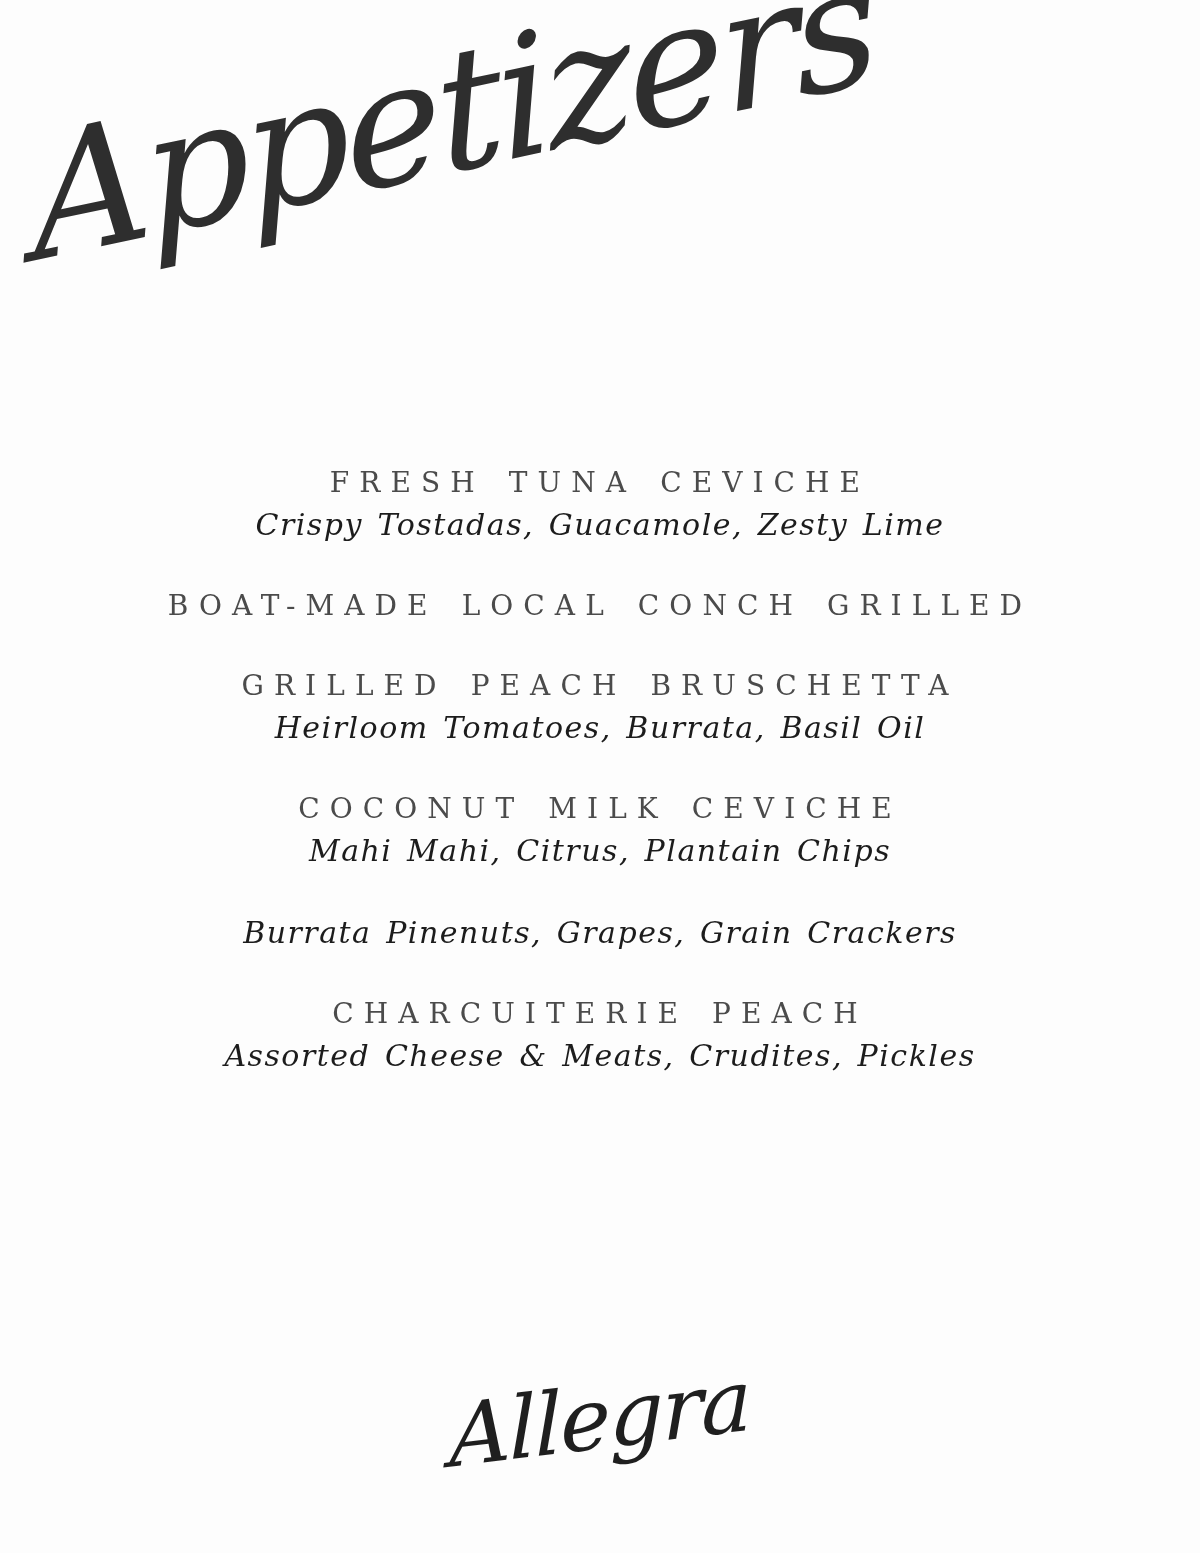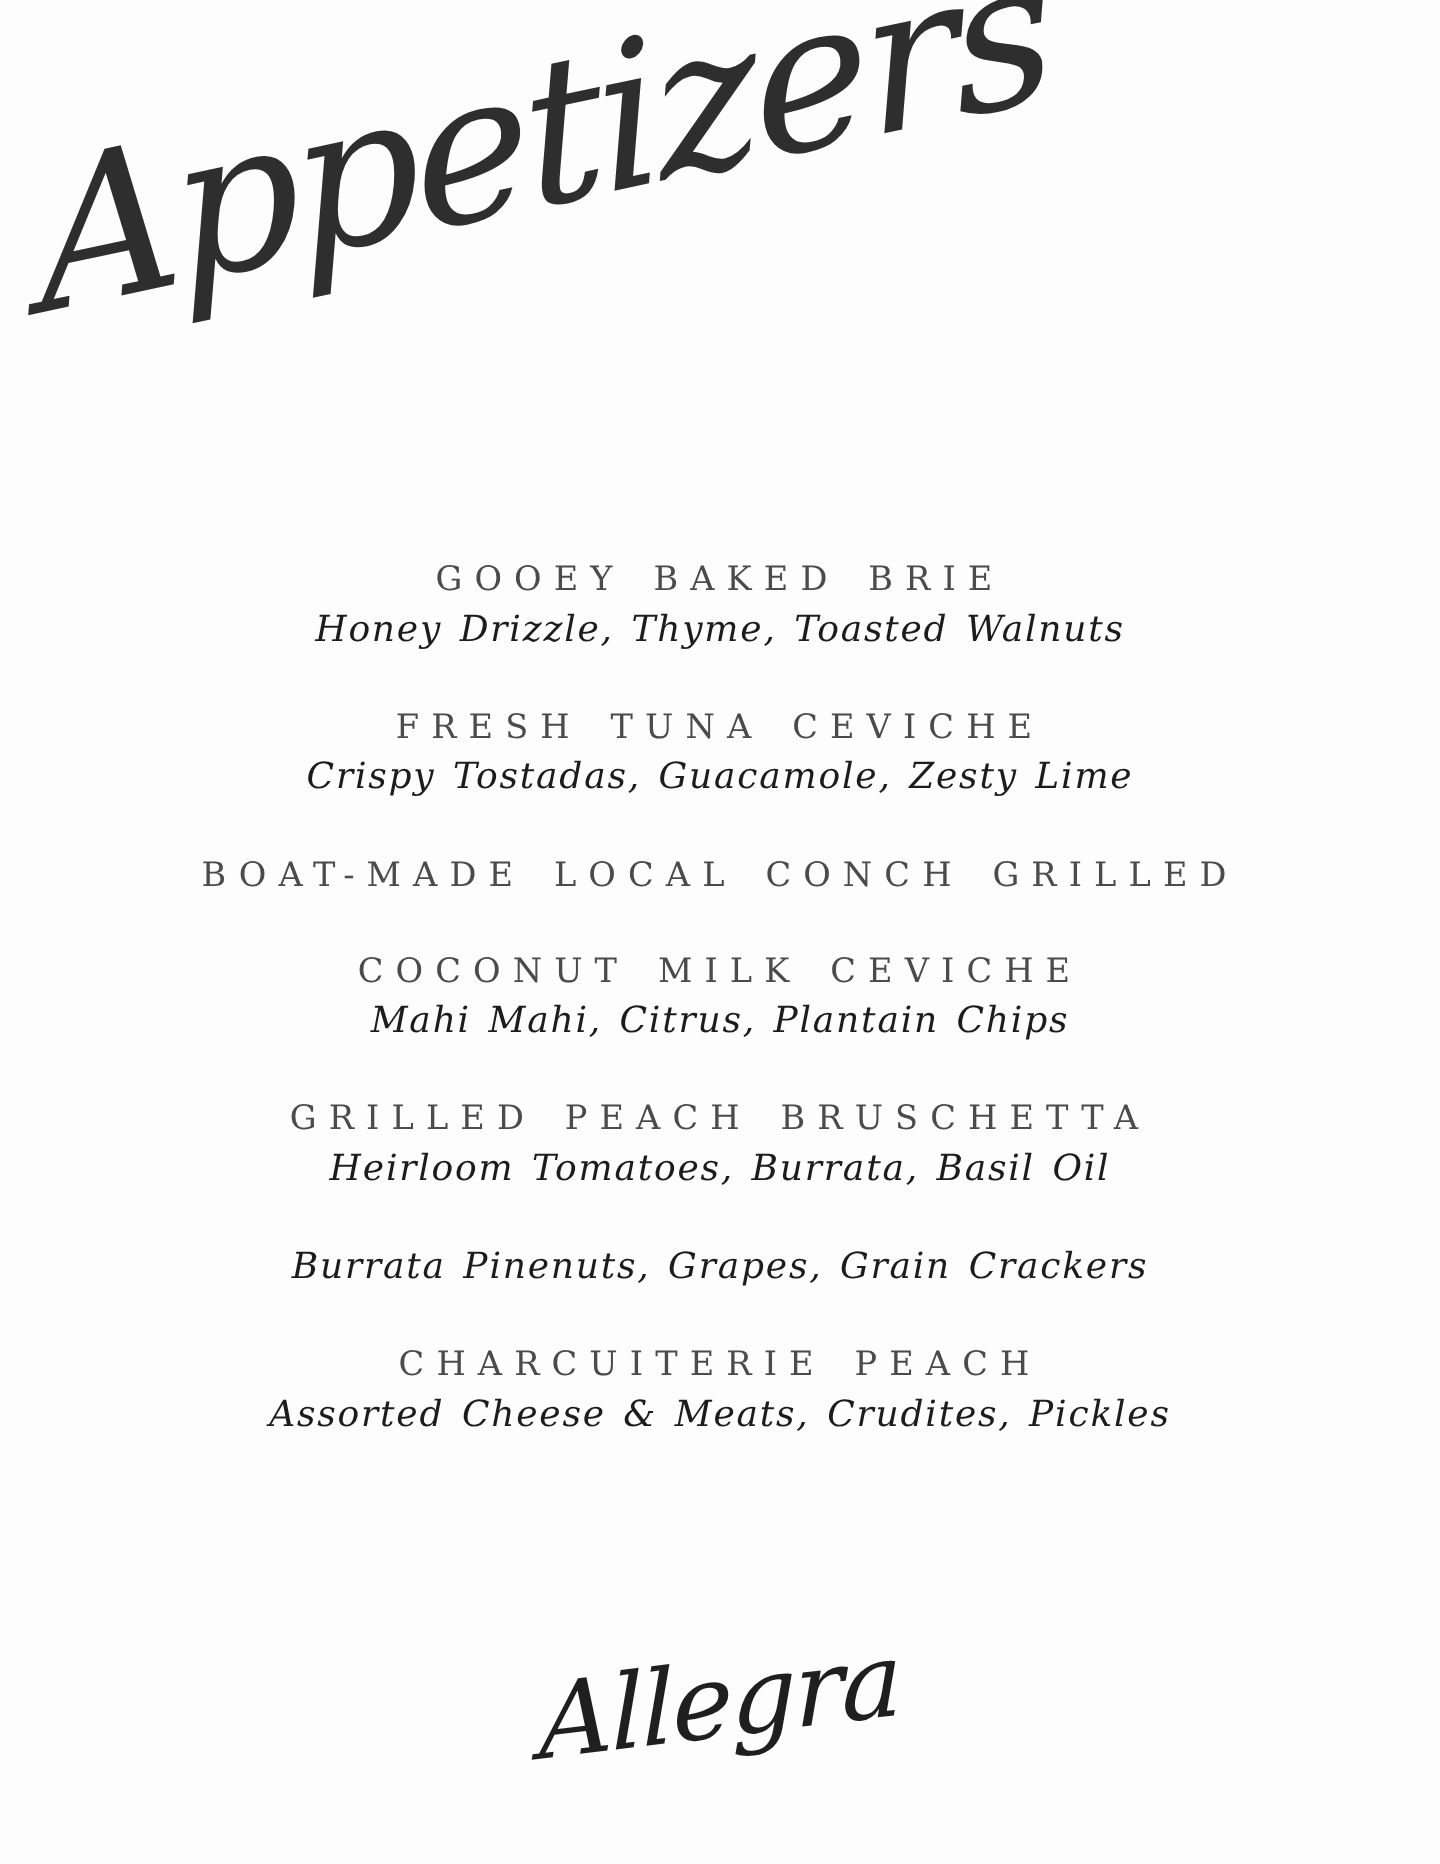--- a/index.html
+++ b/index.html
@@ -85,42 +85,38 @@
 </style>
 </head>
 <body>
 
 <div class="page">
 
   <h1 class="script-title">Appetizers</h1>
 
   <div class="items">
 
-    <div class="item">
-      <div class="item-name">GOOEY BAKED BRIE</div>
-      <div class="item-desc">Honey Drizzle, Thyme, Toasted Walnuts</div>
-    </div>
 
     <div class="item">
       <div class="item-name">FRESH TUNA CEVICHE</div>
       <div class="item-desc">Crispy Tostadas, Guacamole, Zesty Lime</div>
     </div>
 
     <div class="item">
       <div class="item-name">BOAT-MADE LOCAL CONCH GRILLED</div>
     </div>
 
     <div class="item">
-      <div class="item-name">COCONUT MILK CEVICHE</div>
-      <div class="item-desc">Mahi Mahi, Citrus, Plantain Chips</div>
+      <div class="item-name">GRILLED PEACH BRUSCHETTA</div>
+      <div class="item-desc">Heirloom Tomatoes, Burrata, Basil Oil</div>
     </div>
 
     <div class="item">
-      <div class="item-name">GRILLED PEACH BRUSCHETTA</div>
-      <div class="item-desc">Heirloom Tomatoes, Burrata, Basil Oil</div>
+      <div class="item-name">COCONUT MILK CEVICHE</div>
+      <div class="item-desc">Mahi Mahi, Citrus, Plantain Chips</div>
     </div>
 
     <div class="item">
       <div class="item-desc">Burrata Pinenuts, Grapes, Grain Crackers</div>
     </div>
 
     <div class="item">
       <div class="item-name">CHARCUITERIE PEACH</div>
       <div class="item-desc">Assorted Cheese &amp; Meats, Crudites, Pickles</div>
     </div>

